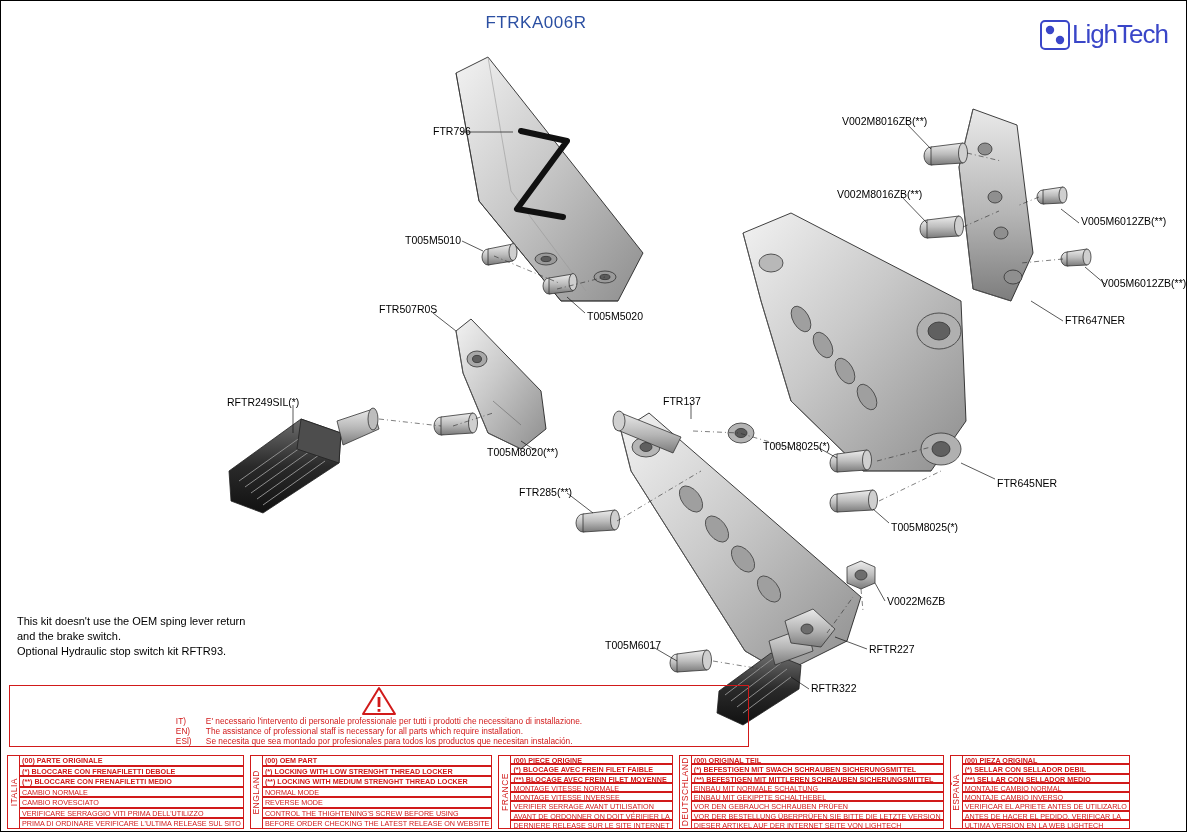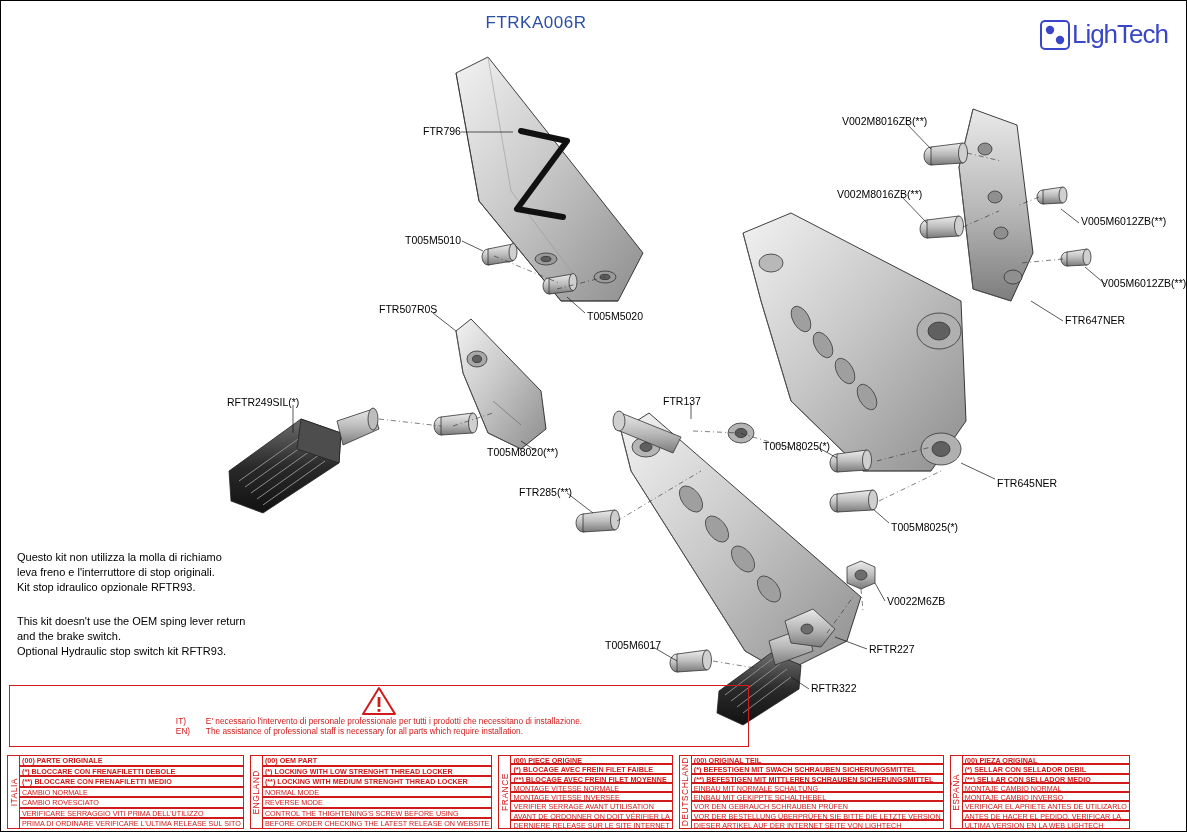--- a/index.html
+++ b/index.html
@@ -298,21 +298,21 @@
       <path d="M905,122 L930,148"></path>
       <path d="M900,195 L926,222"></path>
       <path d="M1078,222 L1060,208"></path>
       <path d="M1104,283 L1084,266"></path>
       <path d="M1062,320 L1030,300"></path>
       <path d="M994,478 L960,462"></path>
     </g>
   </svg>
 
   <div>
-    <div class="lbl" style="left:422px;top:124px">FTR796</div>
+    <div class="lbl" style="left:432px;top:124px">FTR796</div>
     <div class="lbl" style="left:404px;top:233px">T005M5010</div>
     <div class="lbl" style="left:586px;top:309px">T005M5020</div>
     <div class="lbl" style="left:378px;top:302px">FTR507R0S</div>
     <div class="lbl" style="left:226px;top:395px">RFTR249SIL(*)</div>
     <div class="lbl" style="left:486px;top:445px">T005M8020(**)</div>
     <div class="lbl" style="left:518px;top:485px">FTR285(**)</div>
     <div class="lbl" style="left:662px;top:394px">FTR137</div>
     <div class="lbl" style="left:762px;top:439px">T005M8025(*)</div>
     <div class="lbl" style="left:890px;top:520px">T005M8025(*)</div>
     <div class="lbl" style="left:886px;top:594px">V0022M6ZB</div>
@@ -320,42 +320,38 @@
     <div class="lbl" style="left:810px;top:681px">RFTR322</div>
     <div class="lbl" style="left:604px;top:638px">T005M6017</div>
     <div class="lbl" style="left:841px;top:114px">V002M8016ZB(**)</div>
     <div class="lbl" style="left:836px;top:187px">V002M8016ZB(**)</div>
     <div class="lbl" style="left:1080px;top:214px">V005M6012ZB(**)</div>
     <div class="lbl" style="left:1100px;top:276px">V005M6012ZB(**)</div>
     <div class="lbl" style="left:1064px;top:313px">FTR647NER</div>
     <div class="lbl" style="left:996px;top:476px">FTR645NER</div>
   </div>
 
-  <div class="notes" style="top:549px">
-    <div>Questo kit non utilizza la molla di richiamo</div>
-    <div>leva freno e l'interruttore di stop originali.</div>
-    <div>Kit stop idraulico opzionale RFTR93.</div>
-  </div>
   <div class="notes" style="top:613px">
     <div>This kit doesn't use the OEM sping lever return</div>
     <div>and the brake switch.</div>
     <div>Optional Hydraulic stop switch kit RFTR93.</div>
   </div>
 
   <div class="warnbox">
     <div class="warn-tri">
       <svg width="34" height="30" viewBox="0 0 34 30">
         <path d="M17,2 L33,28 L1,28 Z" fill="none" stroke="#d11a1a" stroke-width="2" stroke-linejoin="round"></path>
         <rect x="15.6" y="11" width="2.8" height="10" fill="#d11a1a"></rect>
         <rect x="15.6" y="23" width="2.8" height="2.8" fill="#d11a1a"></rect>
       </svg>
     </div>
     <div class="warn-lines">
       <div><span class="code">IT)</span><span>E' necessario l'intervento di personale professionale per tutti i prodotti che necessitano di installazione.</span></div>
       <div><span class="code">EN)</span><span>The assistance of professional staff is necessary for all parts which require installation.</span></div>
+      <div><span class="code">ESl)</span><span>Se necesita que sea montado por profesionales para todos los productos que necesitan instalación.</span></div>
     </div>
   </div>
 
   <div class="langs">
 
     <div class="lang">
       <div class="vert">
           <span>ITALIA</span>
         </div>
       <div class="rows">

